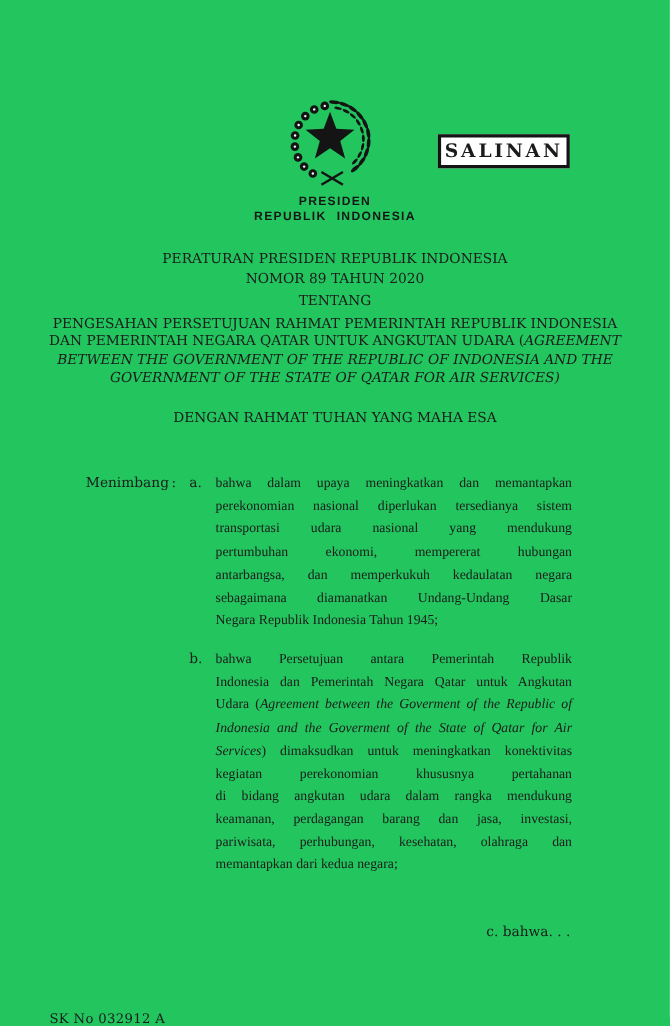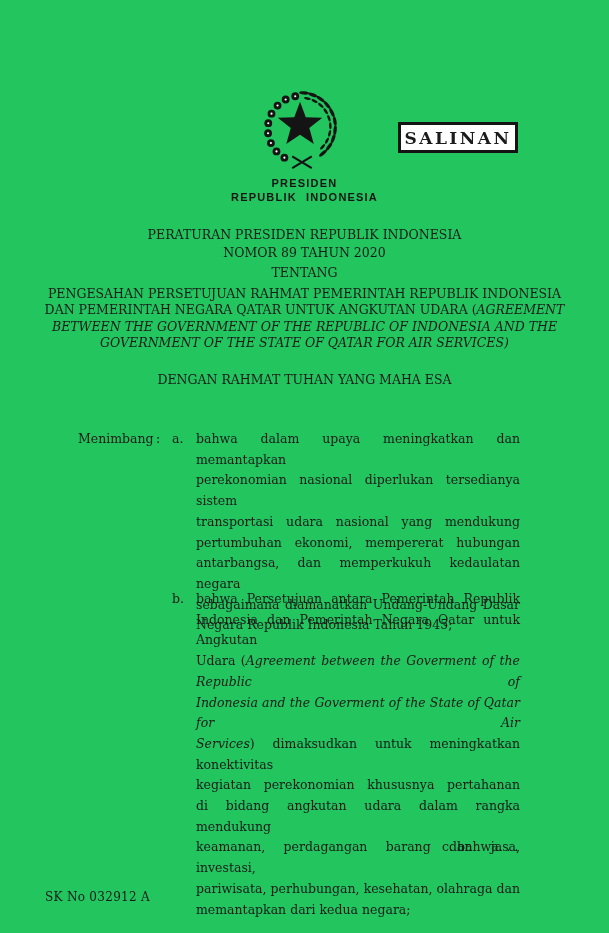--- a/index.html
+++ b/index.html
@@ -15,27 +15,27 @@
   .lh{
     font-family:"Liberation Sans",sans-serif;font-weight:bold;
     font-size:11px;letter-spacing:1.2px;word-spacing:5px;color:#161616;
   }
   .salinan-box{
     left:398px;top:122px;width:120px;height:31px;
     border:3px solid #141414;box-sizing:border-box;
     display:flex;align-items:center;justify-content:center;
     font-weight:bold;font-size:17px;letter-spacing:2.5px;background:#fff;
   }
-  .para{position:absolute;width:324px;font-size:12.5px;line-height:20.7px;}
+  .para{position:absolute;width:324px;font-size:12.5px;line-height:20.7px;font-family:Liberation Serif, serif;}
   .jline{text-align:justify;text-align-last:justify;}
   .jline.last{text-align-last:left;}
   .side{position:absolute;font-size:12.5px;line-height:20.7px;}
   .emblem{left:256px;top:86px;width:90px;height:84px;}
   .catchword{left:442px;top:839px;font-size:12.5px;}
-  .sk{left:45px;top:890px;font-size:12px;letter-spacing:0.3px;text-align:right;}
+  .sk{left:45px;top:919px;font-size:12px;letter-spacing:0.3px;text-align:right;}
 </style>
 </head>
 <body>
 
 <div class="page">
 
   <div class="abs emblem">
     <svg viewBox="0 0 90 86" width="90" height="84" aria-hidden="true">
       <g fill="#141414">
 

